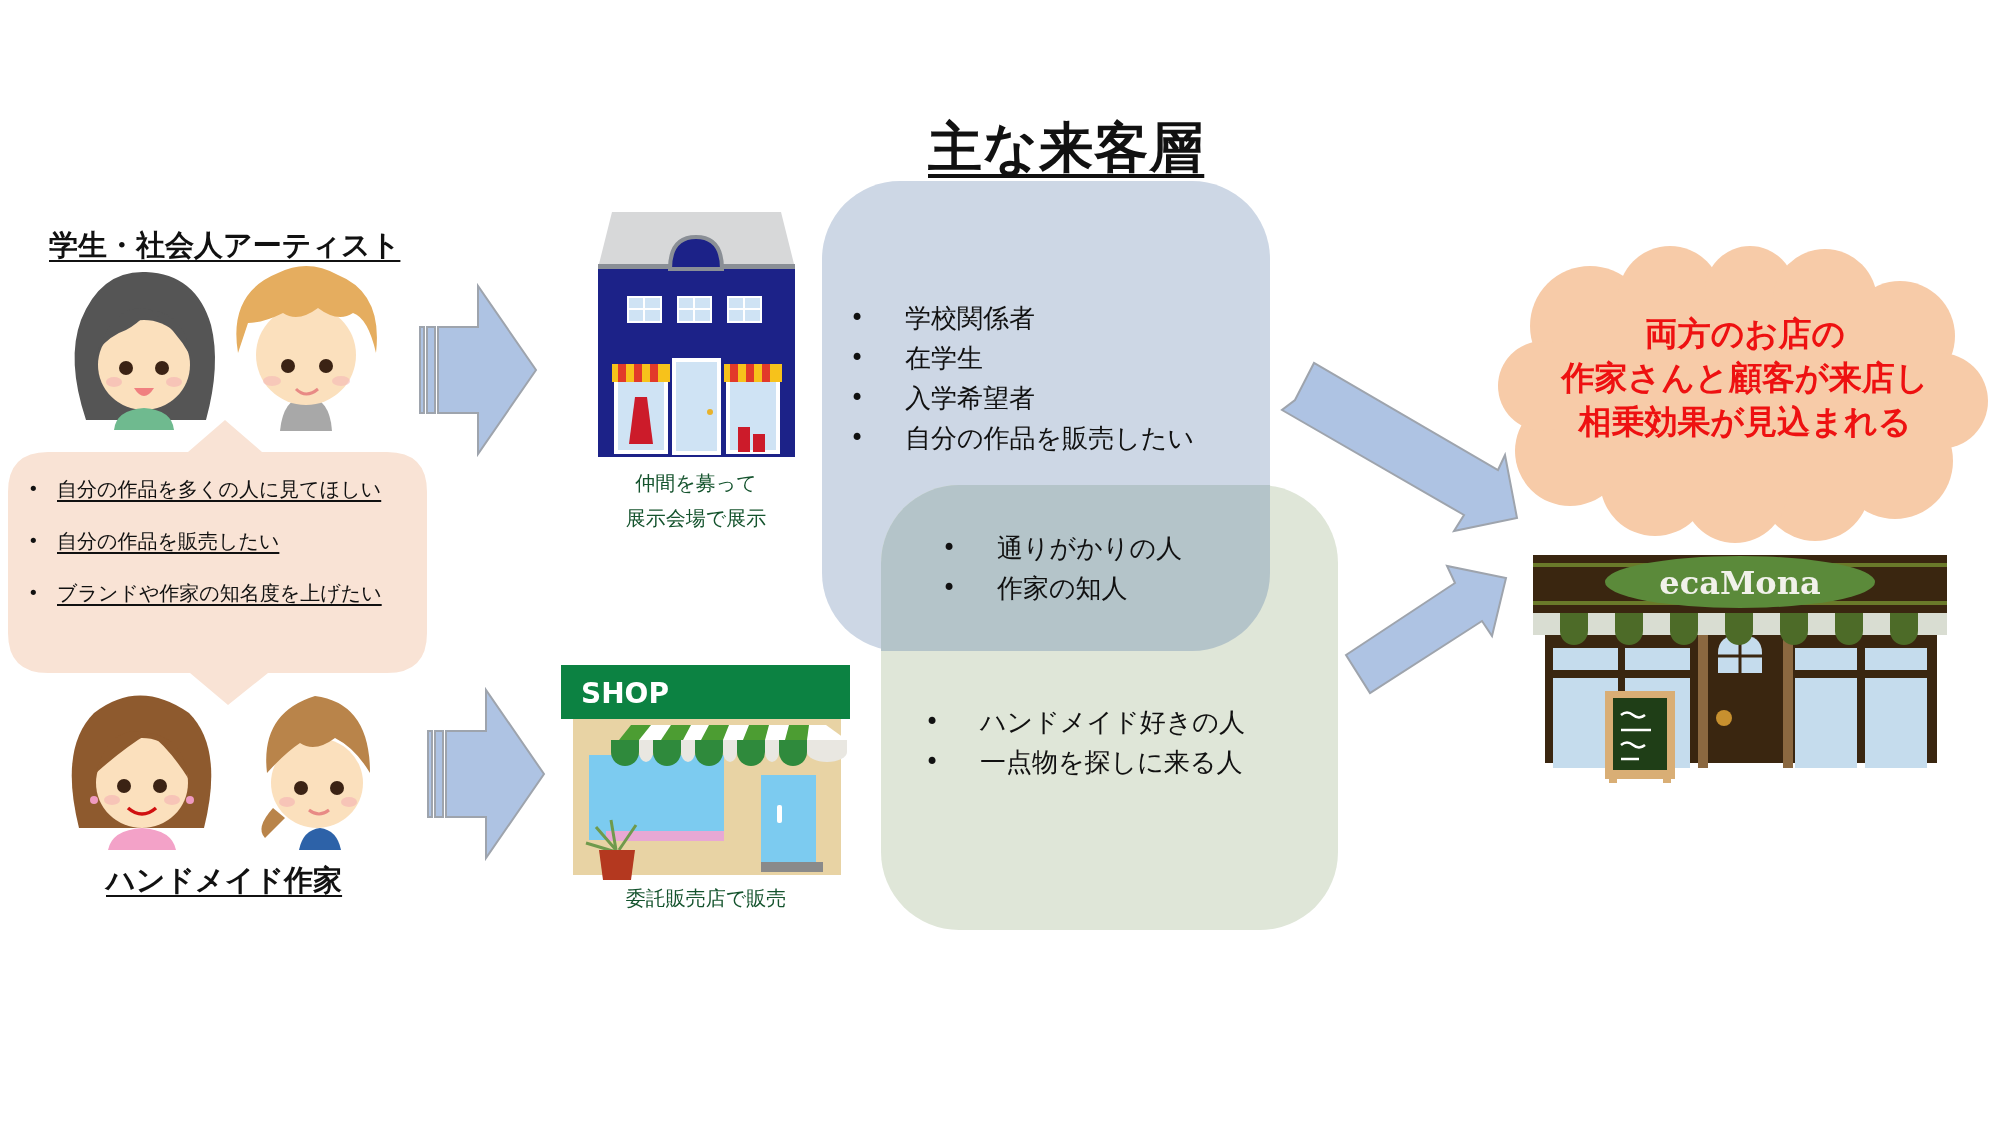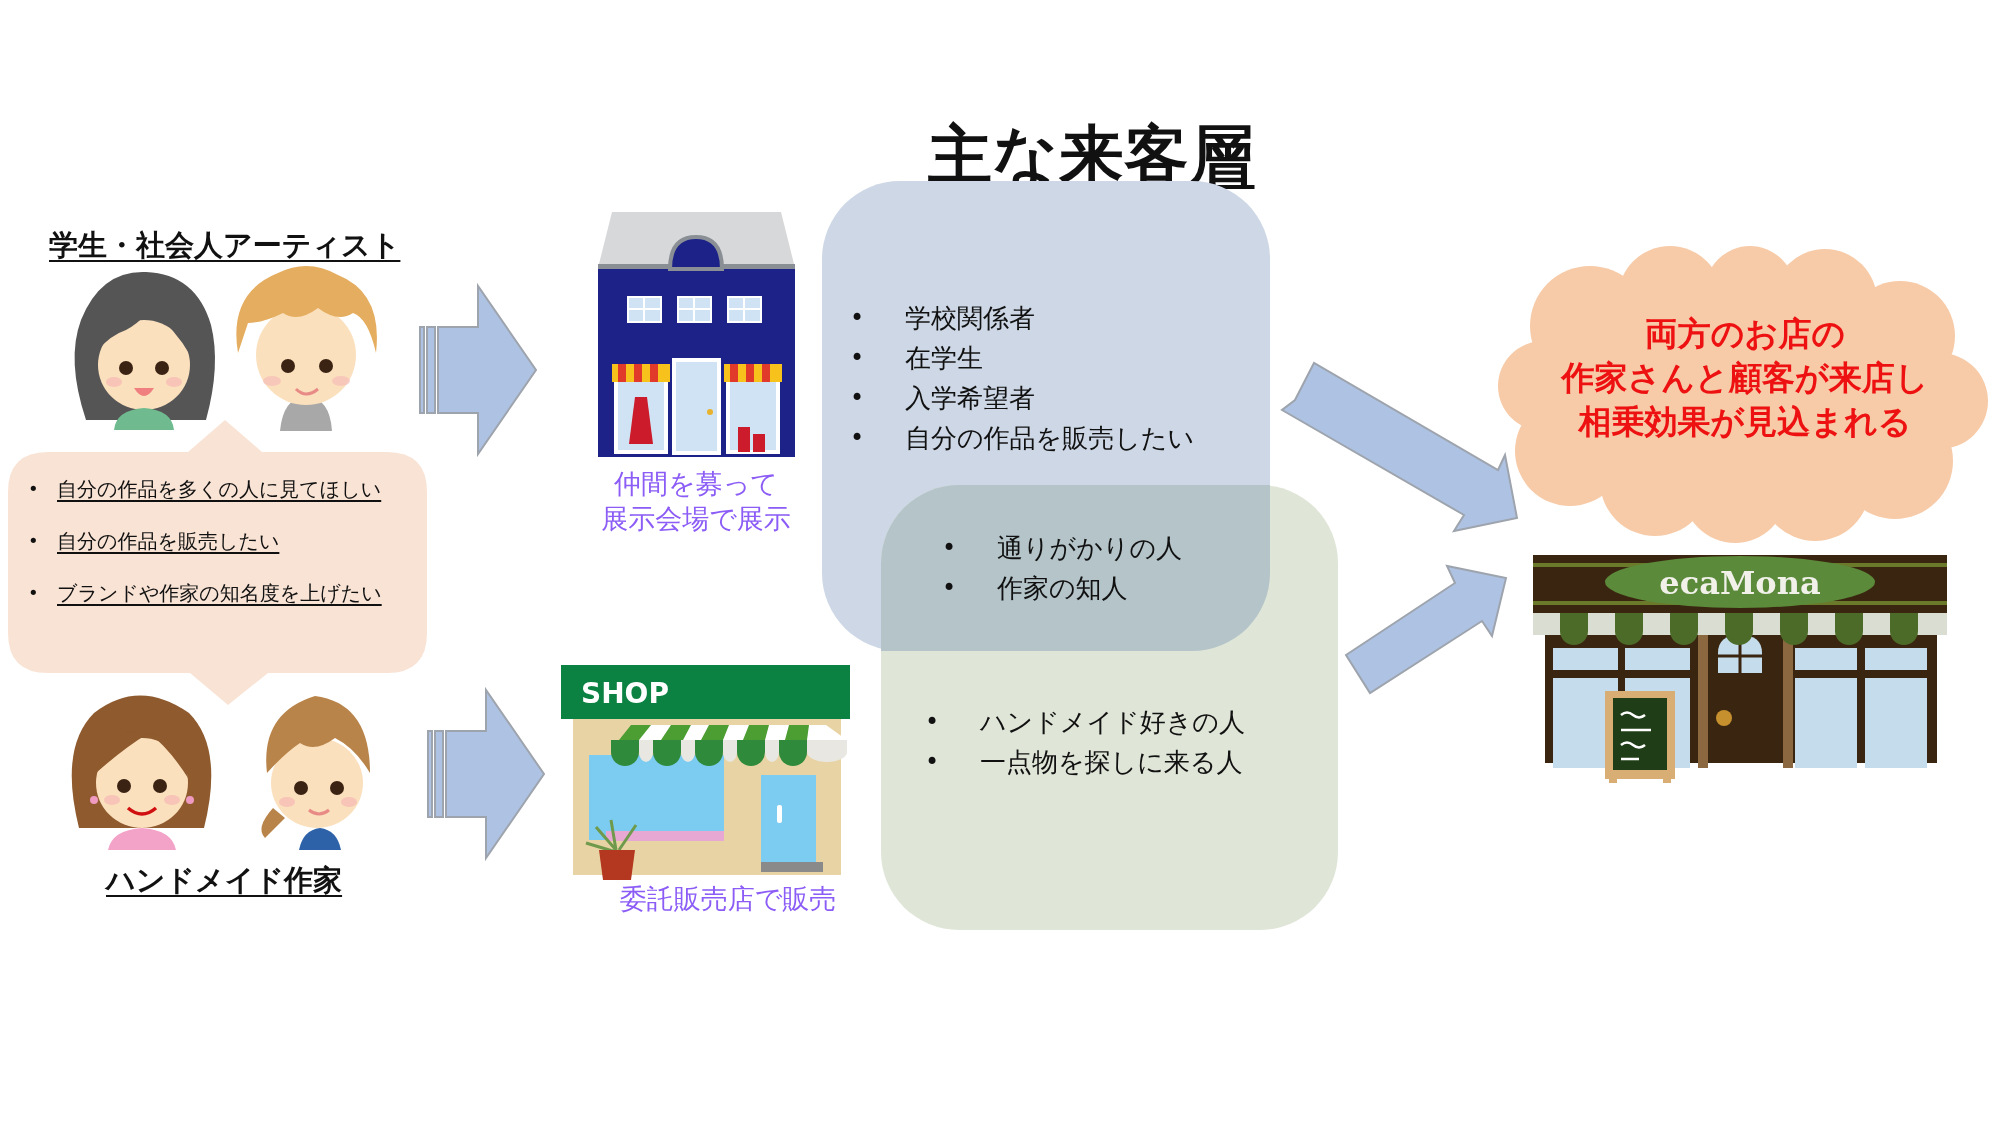--- a/index.html
+++ b/index.html
@@ -1,24 +1,24 @@
 <!DOCTYPE html>
 <html><head>
 <meta charset="utf-8">
 <style>
   html,body{margin:0;padding:0;background:#ffffff;}
   body{width:1994px;height:1121px;position:relative;overflow:hidden;font-family:"DejaVu Sans","Liberation Sans",sans-serif;color:#111;}
   .abs{position:absolute;}
-  .title{left:928px;top:112px;font-size:64px;font-weight:bold;text-decoration:underline;text-decoration-thickness:4px;text-underline-offset:8px;letter-spacing:1px;white-space:nowrap;}
+  .title{left:928px;top:112px;font-size:54px;font-weight:bold;text-decoration:underline;text-decoration-thickness:4px;text-underline-offset:8px;letter-spacing:1px;white-space:nowrap;}
   .group-label{font-size:29px;font-weight:bold;text-decoration:underline;text-decoration-thickness:2px;text-underline-offset:5px;white-space:nowrap;}
   .bubble-list{list-style:none;margin:0;padding:0;}
   .bubble-list li{font-size:20px;line-height:52px;white-space:nowrap;position:relative;padding-left:29px;}
   .bubble-list li::before{content:"•";position:absolute;left:0;top:0;font-size:18px;}
   .bubble-list li span{text-decoration:underline;text-decoration-thickness:1.5px;text-underline-offset:4px;}
-  .caption{font-size:27px;text-align:center;line-height:35px;white-space:nowrap;color:#8b5cf6;}
+  .caption{font-size:20px;text-align:center;line-height:35px;white-space:nowrap;color:#14532d;}
   .box{position:absolute;border-radius:78px;}
   .blue-box{left:822px;top:181px;width:448px;height:470px;background:#cdd7e5;}
   .green-box{left:881px;top:485px;width:457px;height:445px;background:#dfe6d8;}
   .overlap{left:881px;top:485px;width:389px;height:166px;background:#b4c4c9;border-radius:78px 0 78px 0;}
   .cust-list{list-style:none;margin:0;padding:0;}
   .cust-list li{font-size:26px;line-height:40px;white-space:nowrap;position:relative;padding-left:55px;}
   .cust-list li::before{content:"•";position:absolute;left:0;top:0;font-size:24px;}
   .cloud-text{left:1510px;top:312px;width:470px;text-align:center;color:#ee1111;font-weight:bold;font-size:33px;line-height:44px;white-space:nowrap;}
   svg{position:absolute;overflow:visible;}
 </style>
@@ -171,21 +171,21 @@
       <path d="M78 75 h14 v12 a7 10 0 0 1 -14 0 Z"></path>
       <path d="M120 75 h14 v12 a7 10 0 0 1 -14 0 Z"></path>
       <path d="M162 75 h14 v12 a7 10 0 0 1 -14 0 Z"></path>
       <path d="M204 75 h14 v12 a7 10 0 0 1 -14 0 Z"></path>
       <path d="M246 75 h40 v12 a20 10 0 0 1 -40 0 Z"></path>
     </g>
   <rect x="45" y="166" width="118" height="10" fill="#e8a8d4"></rect>
   <path d="M35 162 L55 185 M50 155 L55 185 M75 160 L58 185 M25 178 L55 187" stroke="#6f9a4c" stroke-width="3"></path>
   <path d="M38 185 L74 185 L70 215 L42 215 Z" fill="#b4381f"></path>
 </svg>
-<div class="abs caption" style="left:600px;top:881px;width:256px;">委託販売店で販売</div>
+<div class="abs caption" style="left:578px;top:881px;width:256px;">委託販売店で販売</div>
 
 <div class="box blue-box"></div>
 <div class="box green-box"></div>
 <div class="box overlap"></div>
 
 <ul class="abs cust-list" style="left:850px;top:298px;">
   <li>学校関係者</li>
   <li>在学生</li>
   <li>入学希望者</li>
   <li>自分の作品を販売したい</li>

